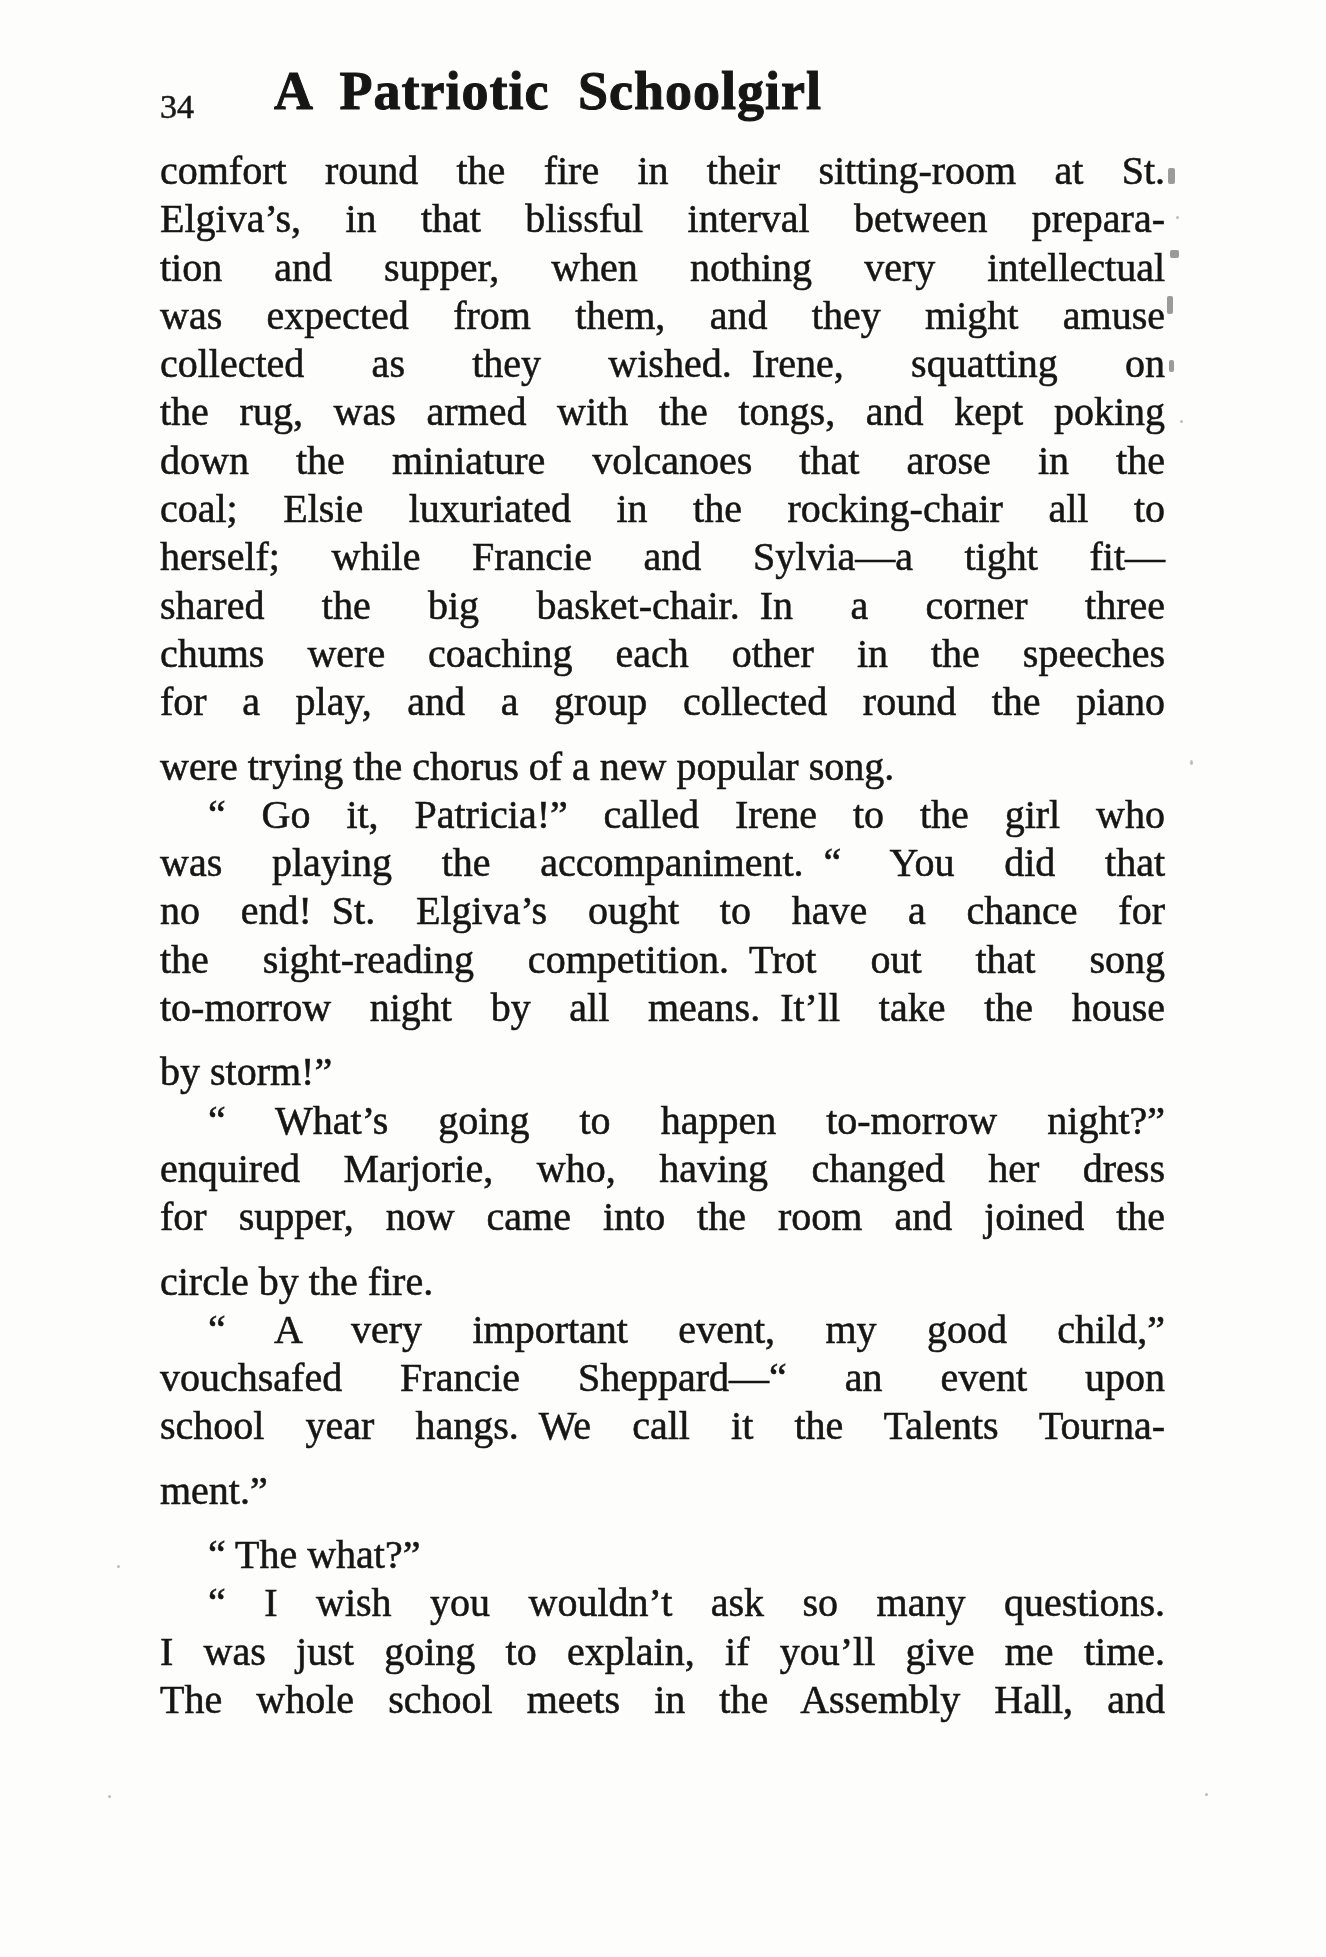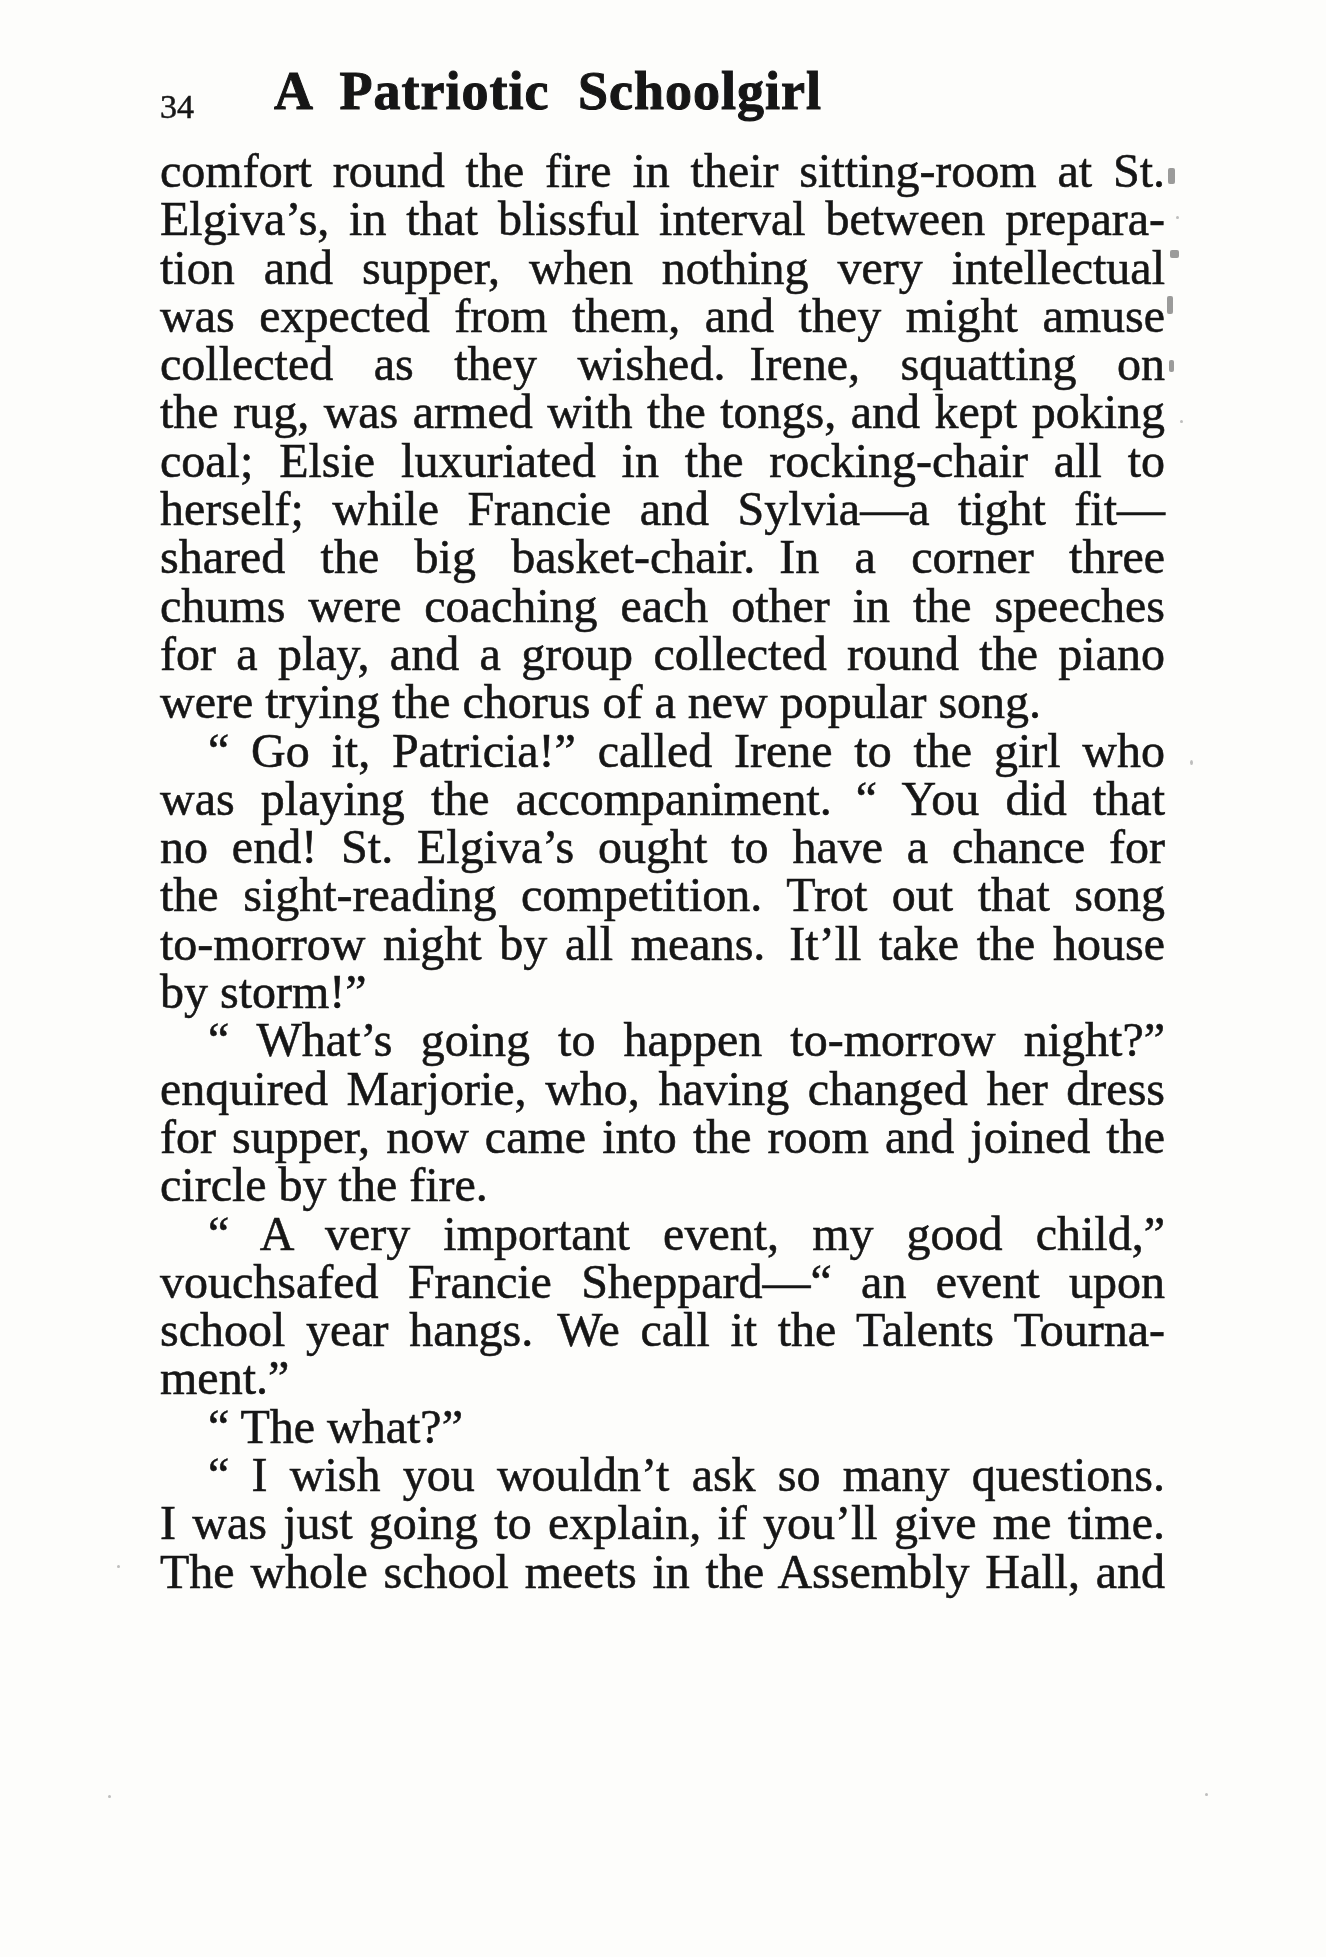--- a/index.html
+++ b/index.html
@@ -39,31 +39,32 @@
     line-height: 70px;
     letter-spacing: 1px;
     word-spacing: 14px;
     -webkit-text-stroke: 1px;
   }
   .text-column {
     position: absolute;
     top: 147px;
     left: 160px;
     width: 1005px;
-    font-size: 48px;
+    font-size: 40px;
   }
   .line {
     line-height: 48.3px;
     white-space: normal;
     text-align: justify;
     text-align-last: justify;
     -webkit-text-stroke: 0.55px;
   }
   .line.flush {
     text-align-last: left;
+    margin-top: 16px;
   }
   .line.indent {
     padding-left: 48px;
   }
   .speck {
     position: absolute;
     background: #8a8a8a;
     border-radius: 50%;
     opacity: 0.55;
   }
@@ -84,20 +85,21 @@
     <h1 class="page-title">A Patriotic Schoolgirl</h1>
   </header>
 
   <main class="text-column">
       <div class="line">comfort round the fire in their sitting-room at St.</div>
       <div class="line">Elgiva’s, in that blissful interval between prepara-</div>
       <div class="line">tion and supper, when nothing very intellectual</div>
       <div class="line">was expected from them, and they might amuse</div>
       <div class="line">collected as they wished. Irene, squatting on</div>
       <div class="line">the rug, was armed with the tongs, and kept poking</div>
+      <div class="line">down the miniature volcanoes that arose in the</div>
       <div class="line">coal; Elsie luxuriated in the rocking-chair all to</div>
       <div class="line">herself; while Francie and Sylvia—a tight fit—</div>
       <div class="line">shared the big basket-chair. In a corner three</div>
       <div class="line">chums were coaching each other in the speeches</div>
       <div class="line">for a play, and a group collected round the piano</div>
       <div class="line flush">were trying the chorus of a new popular song.</div>
       <div class="line indent">“ Go it, Patricia!” called Irene to the girl who</div>
       <div class="line">was playing the accompaniment. “ You did that</div>
       <div class="line">no end! St. Elgiva’s ought to have a chance for</div>
       <div class="line">the sight-reading competition. Trot out that song</div>

